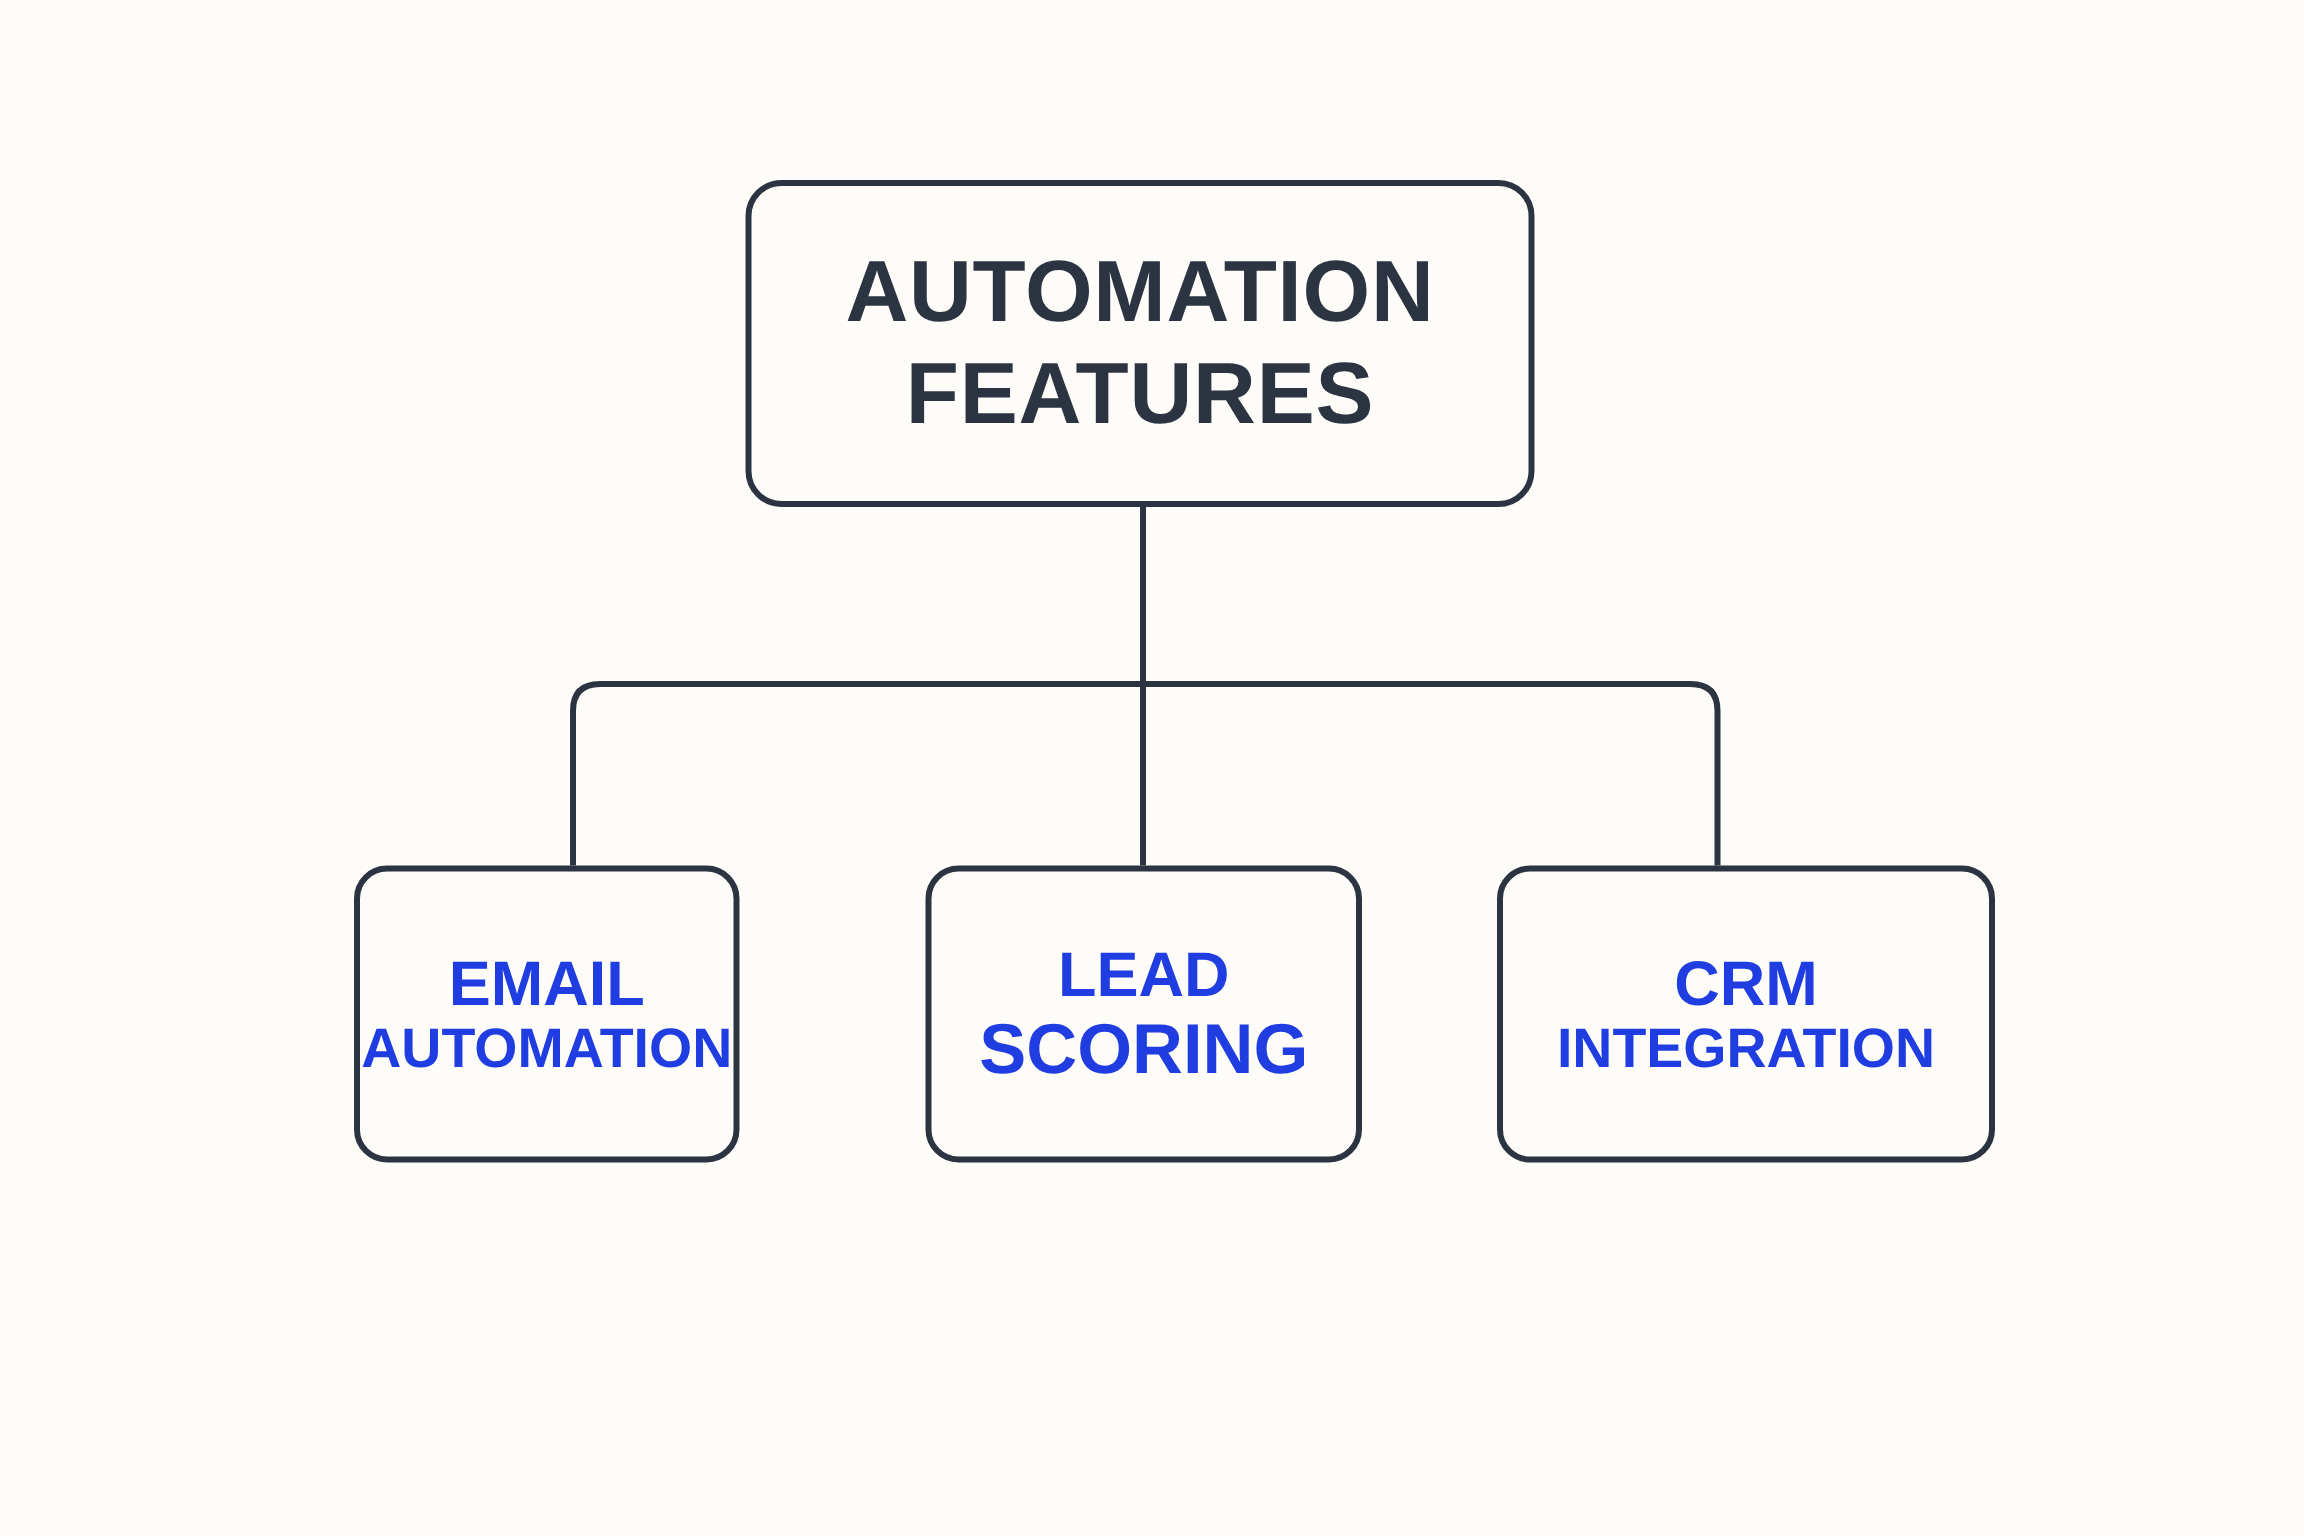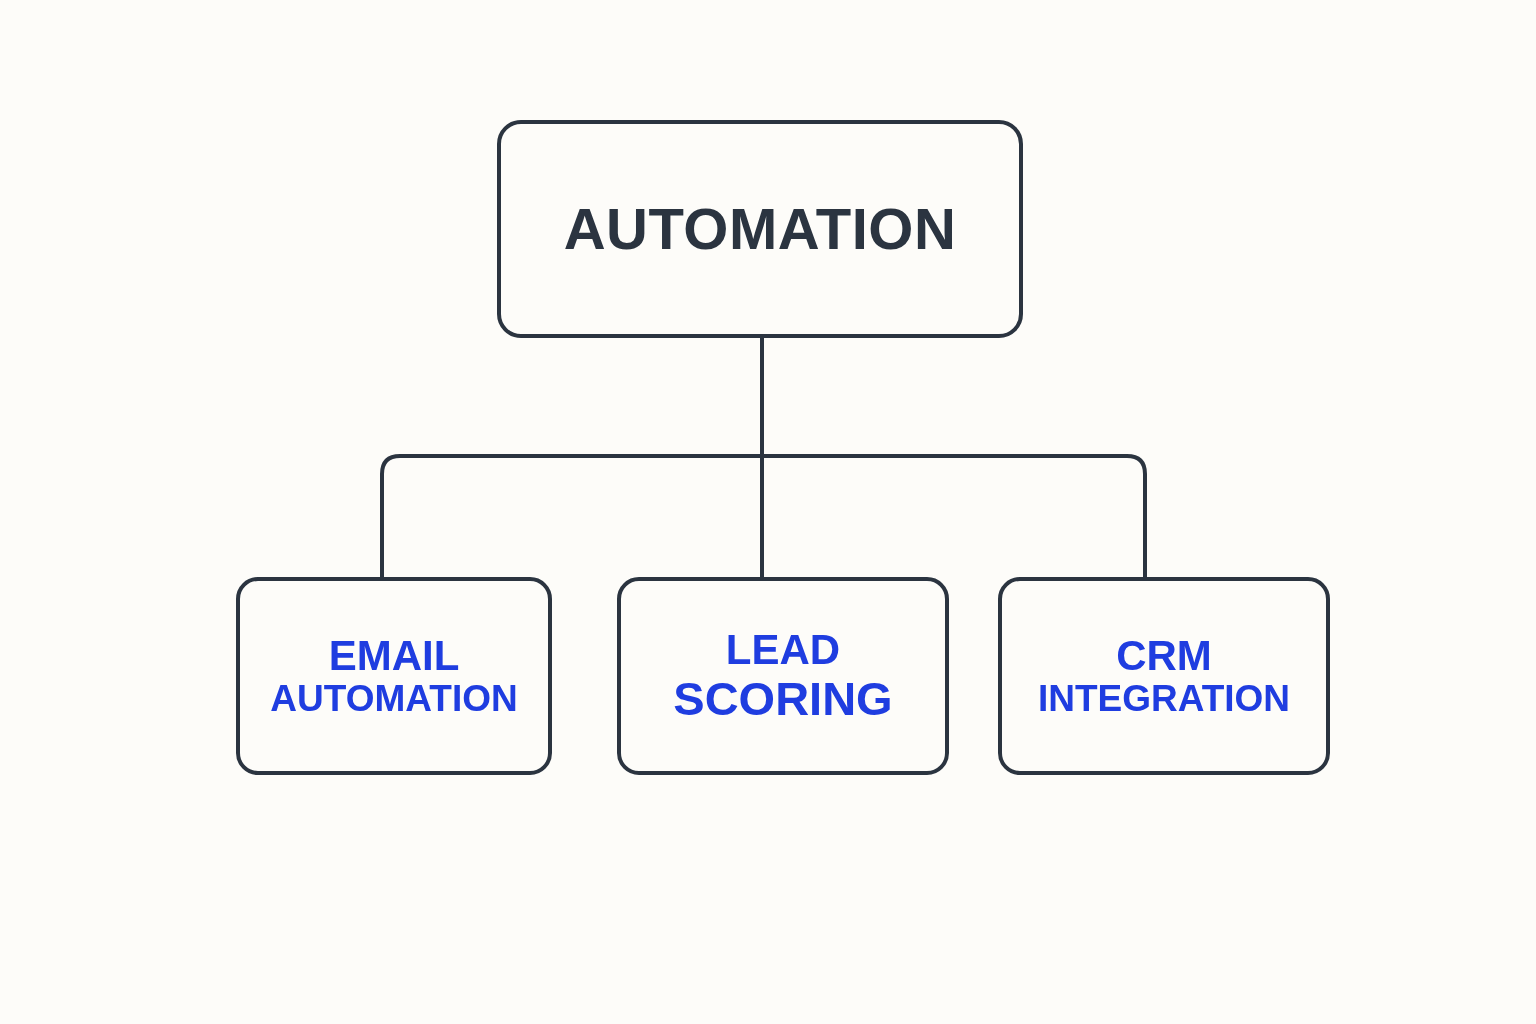--- a/index.html
+++ b/index.html
@@ -75,22 +75,22 @@
   }
 
   .node-child .node-line-secondary {
     color: #1F3DE0;
     font-weight: bold;
     line-height: 1.1;
     white-space: nowrap;
   }
 
   
-  #node-email    { left: 236px; width: 316px; }
-  #node-lead     { left: 617px; width: 332px; }
+  #node-email    { left: 236px; width: 257px; }
+  #node-lead     { left: 617px; width: 291px; }
   #node-crm      { left: 998px; width: 332px; }
 
   
   #node-email .node-line-primary   { font-size: 42px; }
   #node-email .node-line-secondary { font-size: 37px; }
 
   #node-lead  .node-line-primary   { font-size: 42px; }
   #node-lead  .node-line-secondary { font-size: 47px; }
 
   #node-crm   .node-line-primary   { font-size: 42px; }
@@ -105,20 +105,21 @@
     <g fill="none" stroke="#2B3440" stroke-width="4" stroke-linecap="butt">
 
       <path d="M 762 338 L 762 577"></path>
 
       <path d="M 382 577 L 382 474 Q 382 456 400 456 L 1127 456 Q 1145 456 1145 474 L 1145 577"></path>
     </g>
   </svg>
 
   <div class="node node-root" id="node-root">
     <div class="node-line">AUTOMATION</div>
+    <div class="node-line">FEATURES</div>
   </div>
 
   <div class="node node-child" id="node-email">
     <div class="node-line-primary">EMAIL</div>
     <div class="node-line-secondary">AUTOMATION</div>
   </div>
 
   <div class="node node-child" id="node-lead">
     <div class="node-line-primary">LEAD</div>
     <div class="node-line-secondary">SCORING</div>

